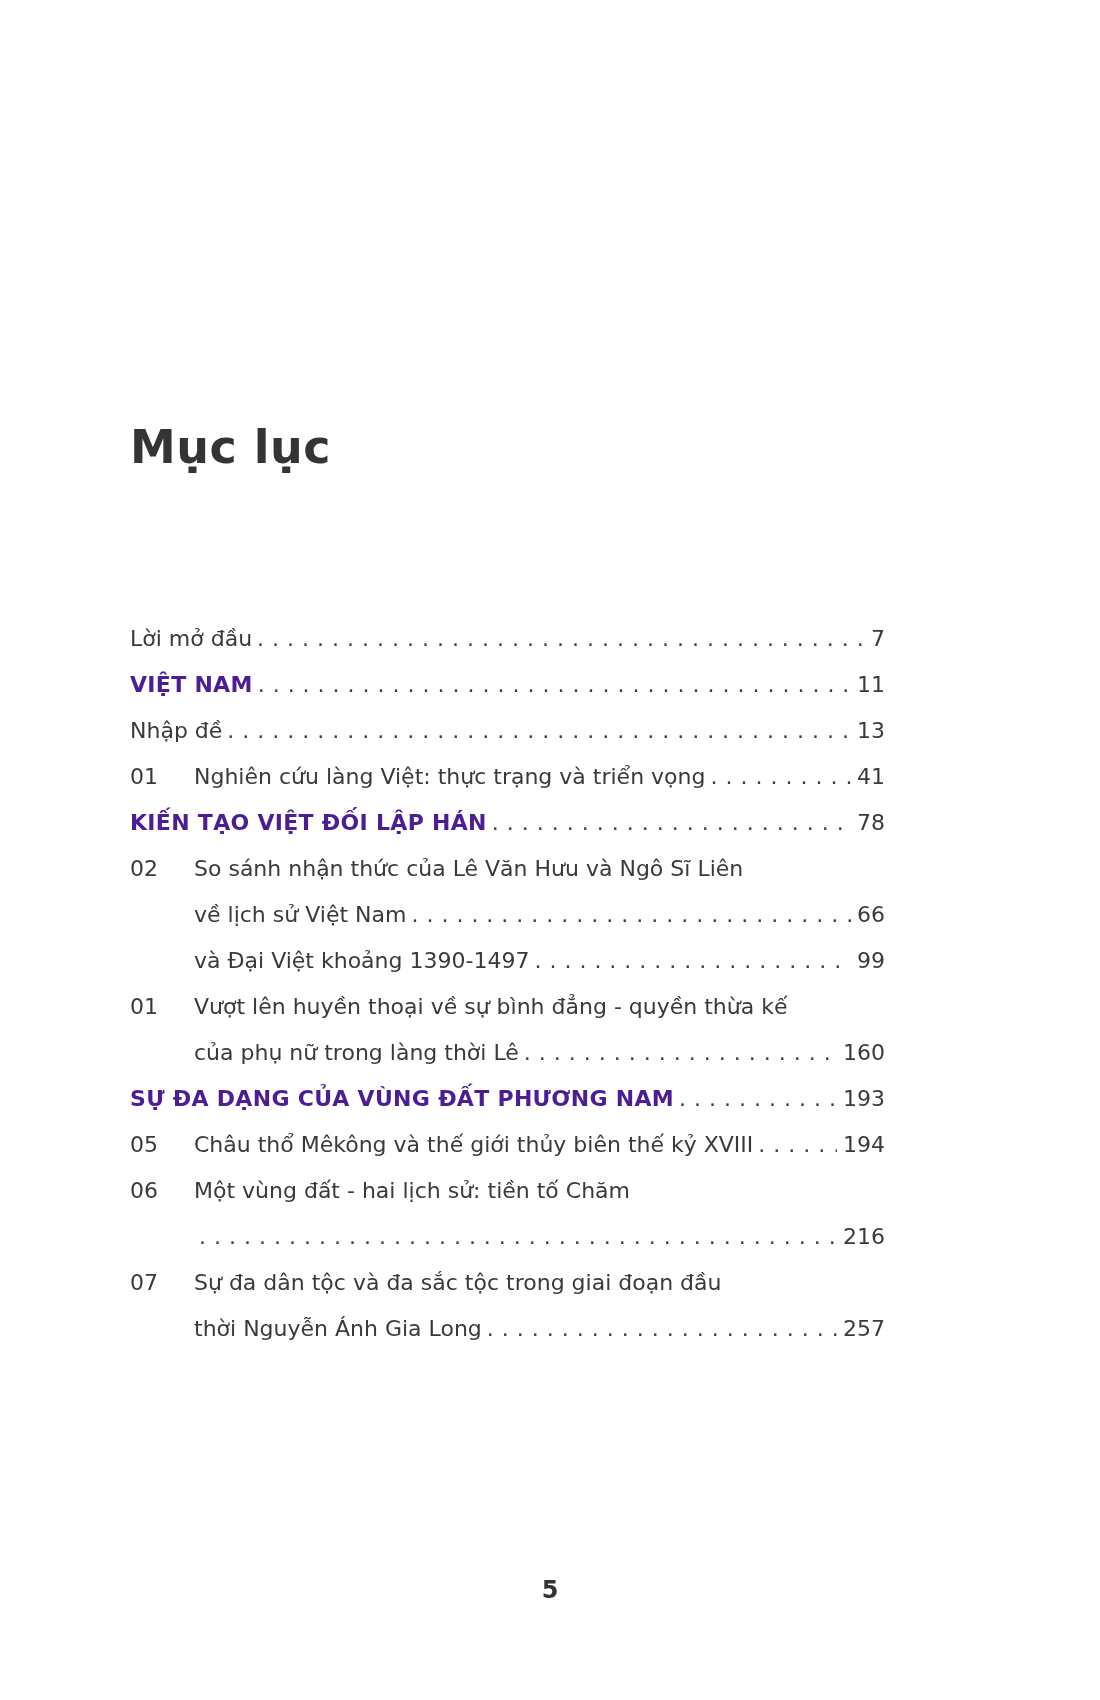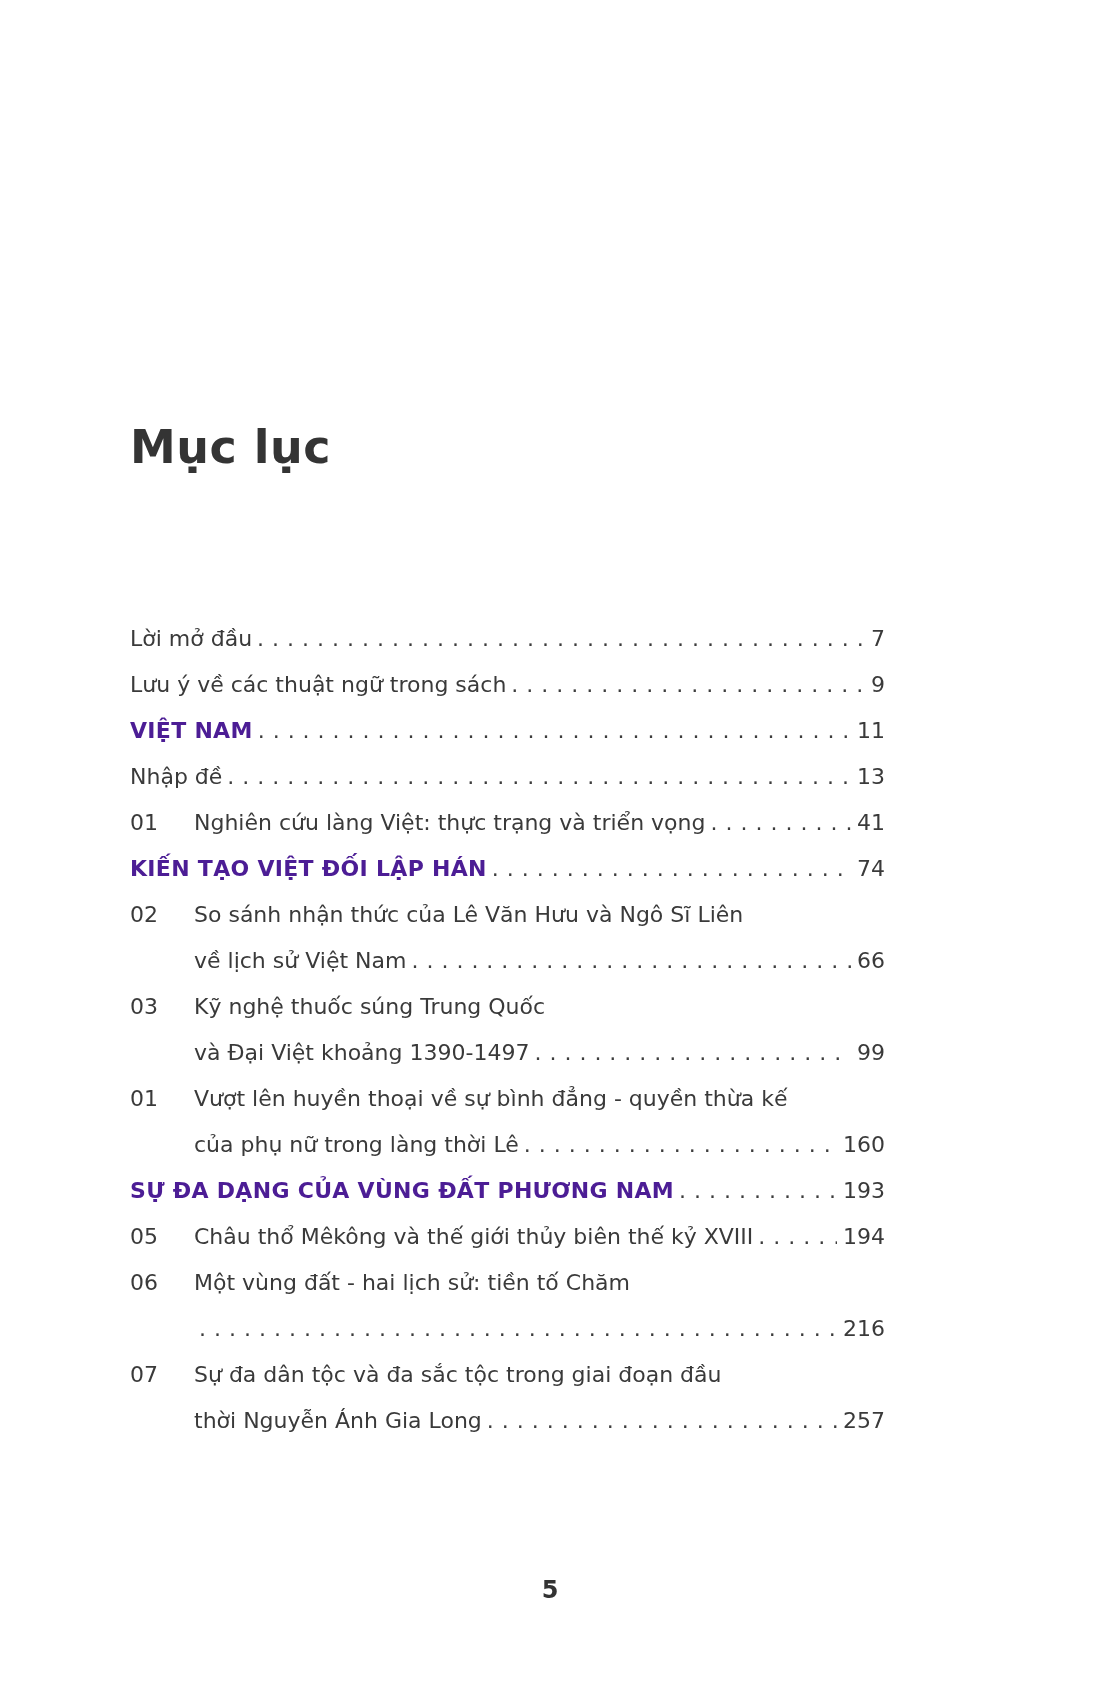--- a/index.html
+++ b/index.html
@@ -81,25 +81,20 @@
   <h1 class="page-title">Mục lục</h1>
 
   <div class="toc">
 
     <div class="toc-row plain">
       <span class="label">Lời mở đầu</span>
       <span class="dots"></span>
       <span class="pageno">7</span>
     </div>
 
-    <div class="toc-row plain">
-      <span class="label">Lưu ý về các thuật ngữ trong sách</span>
-      <span class="dots"></span>
-      <span class="pageno">9</span>
-    </div>
 
     <div class="toc-row section">
       <span class="label">VIỆT NAM</span>
       <span class="dots"></span>
       <span class="pageno">11</span>
     </div>
 
     <div class="toc-row plain">
       <span class="label">Nhập đề</span>
       <span class="dots"></span>
@@ -109,39 +104,35 @@
     <div class="toc-row chapter">
       <span class="num">01</span>
       <span class="label">Nghiên cứu làng Việt: thực trạng và triển vọng</span>
       <span class="dots"></span>
       <span class="pageno">41</span>
     </div>
 
     <div class="toc-row section">
       <span class="label">KIẾN TẠO VIỆT ĐỐI LẬP HÁN</span>
       <span class="dots"></span>
-      <span class="pageno">74</span>
+      <span class="pageno">78</span>
     </div>
 
     <div class="toc-row chapter">
       <span class="num">02</span>
       <span class="label">So sánh nhận thức của Lê Văn Hưu và Ngô Sĩ Liên</span>
     </div>
 
     <div class="toc-row cont">
       <span class="num"></span>
       <span class="label">về lịch sử Việt Nam</span>
       <span class="dots"></span>
       <span class="pageno">66</span>
     </div>
 
-    <div class="toc-row chapter">
-      <span class="num">03</span>
-      <span class="label">Kỹ nghệ thuốc súng Trung Quốc</span>
-    </div>
 
     <div class="toc-row cont">
       <span class="num"></span>
       <span class="label">và Đại Việt khoảng 1390-1497</span>
       <span class="dots"></span>
       <span class="pageno">99</span>
     </div>
 
     <div class="toc-row chapter">
       <span class="num">01</span>

